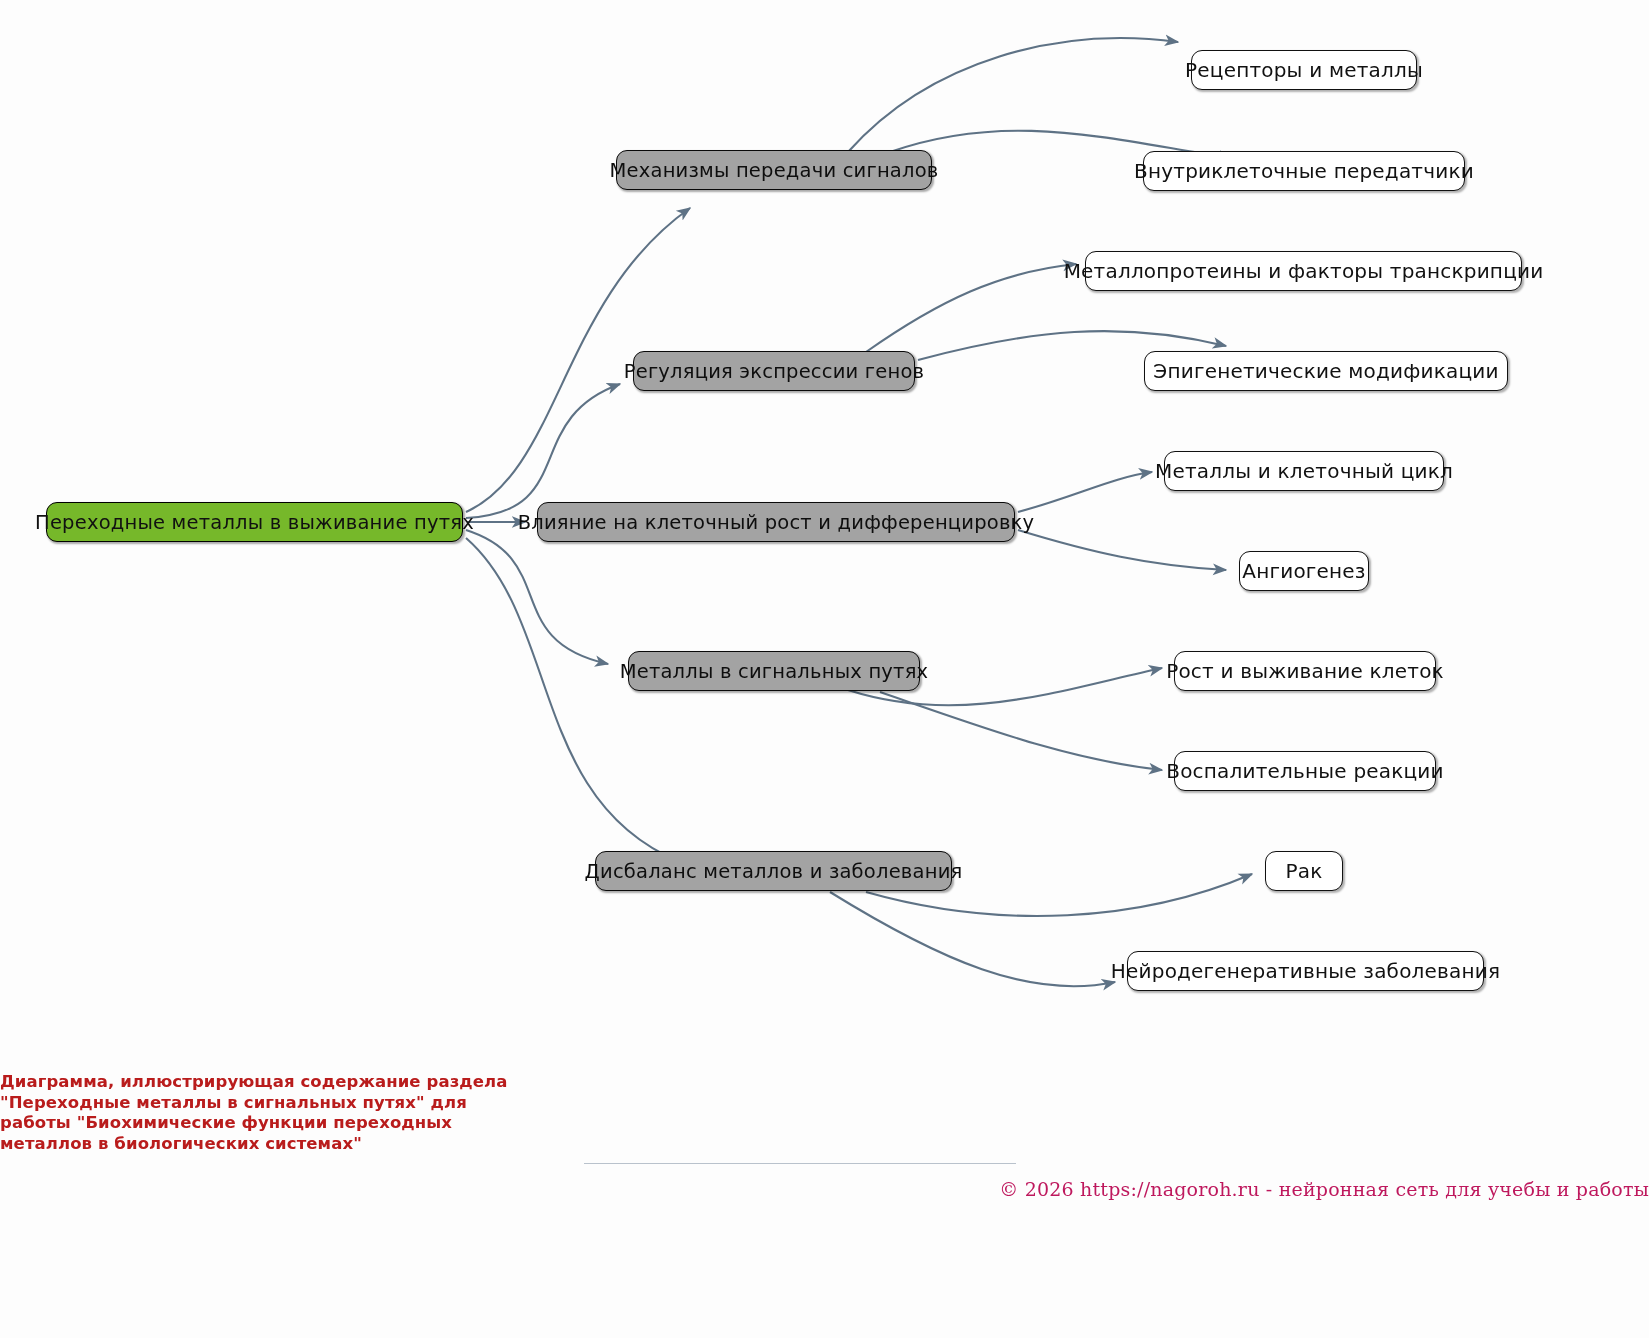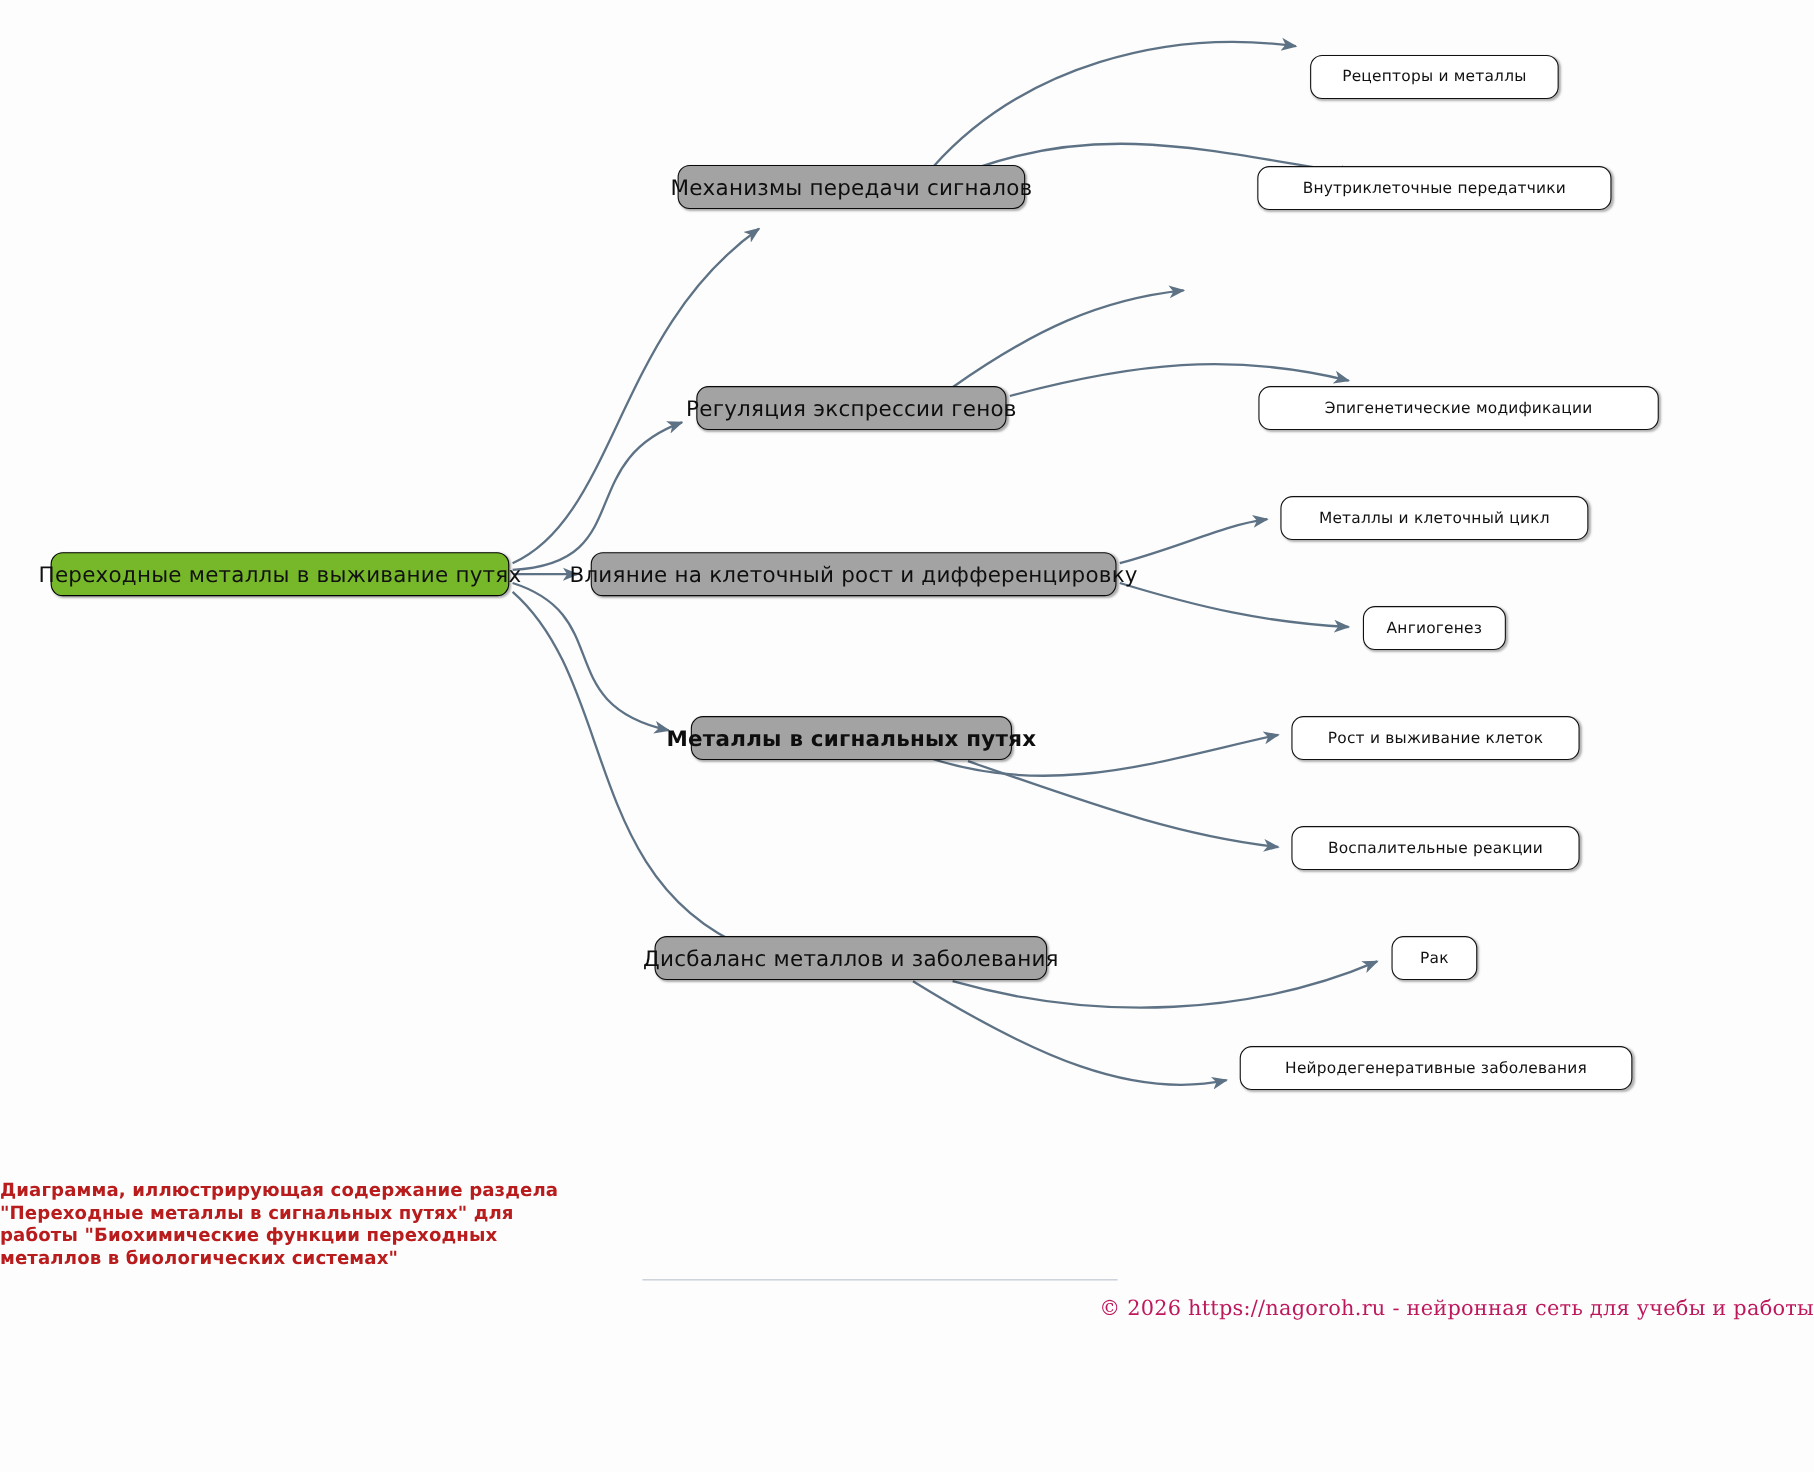--- a/index.html
+++ b/index.html
@@ -33,21 +33,21 @@
     border:1.6px solid #0a0a0a;
     color:#0e0e0e;
     font-size:19.5px;
     font-weight:400;
     box-shadow:1.5px 1.5px 2px rgba(0,0,0,.33);
   }
   .node-leaf{
     background:#ffffff;
     border:1.5px solid #111111;
     color:#111111;
-    font-size:14px;
+    font-size:20px;
     box-shadow:1.5px 1.5px 2px rgba(0,0,0,.30);
   }
 
   .caption{
     position:absolute;
     left:0;right:0;
     top:1072px;
     text-align:left;
     color:#b91c1c;
     font-family:"DejaVu Sans", sans-serif;
@@ -120,35 +120,38 @@
   <div class="node node-leaf" style="left:1191px;top:50px;width:226px;height:40px;">
     <span>Рецепторы и металлы</span>
   </div>
   <div class="node node-leaf" style="left:1143px;top:151px;width:322px;height:40px;">
     <span>Внутриклеточные передатчики</span>
   </div>
 
   <div class="node node-branch" style="left:633px;top:351px;width:282px;height:40px;">
     <span>Регуляция экспрессии генов</span>
   </div>
+  <div class="node node-leaf" style="left:1085px;top:251px;width:437px;height:40px;">
+    <span>Металлопротеины и факторы транскрипции</span>
+  </div>
   <div class="node node-leaf" style="left:1144px;top:351px;width:364px;height:40px;">
     <span>Эпигенетические модификации</span>
   </div>
 
   <div class="node node-branch" style="left:537px;top:502px;width:478px;height:40px;">
     <span>Влияние на клеточный рост и дифференцировку</span>
   </div>
   <div class="node node-leaf" style="left:1164px;top:451px;width:280px;height:40px;">
     <span>Металлы и клеточный цикл</span>
   </div>
   <div class="node node-leaf" style="left:1239px;top:551px;width:130px;height:40px;">
     <span>Ангиогенез</span>
   </div>
 
-  <div class="node node-branch" style="left:628px;top:651px;width:292px;height:40px;font-weight:bold;">
+  <div class="node node-branch" style="left:628px;top:651px;width:292px;height:40px;">
     <span>Металлы в сигнальных путях</span>
   </div>
   <div class="node node-leaf" style="left:1174px;top:651px;width:262px;height:40px;">
     <span>Рост и выживание клеток</span>
   </div>
   <div class="node node-leaf" style="left:1174px;top:751px;width:262px;height:40px;">
     <span>Воспалительные реакции</span>
   </div>
 
   <div class="node node-branch" style="left:595px;top:851px;width:357px;height:40px;">

